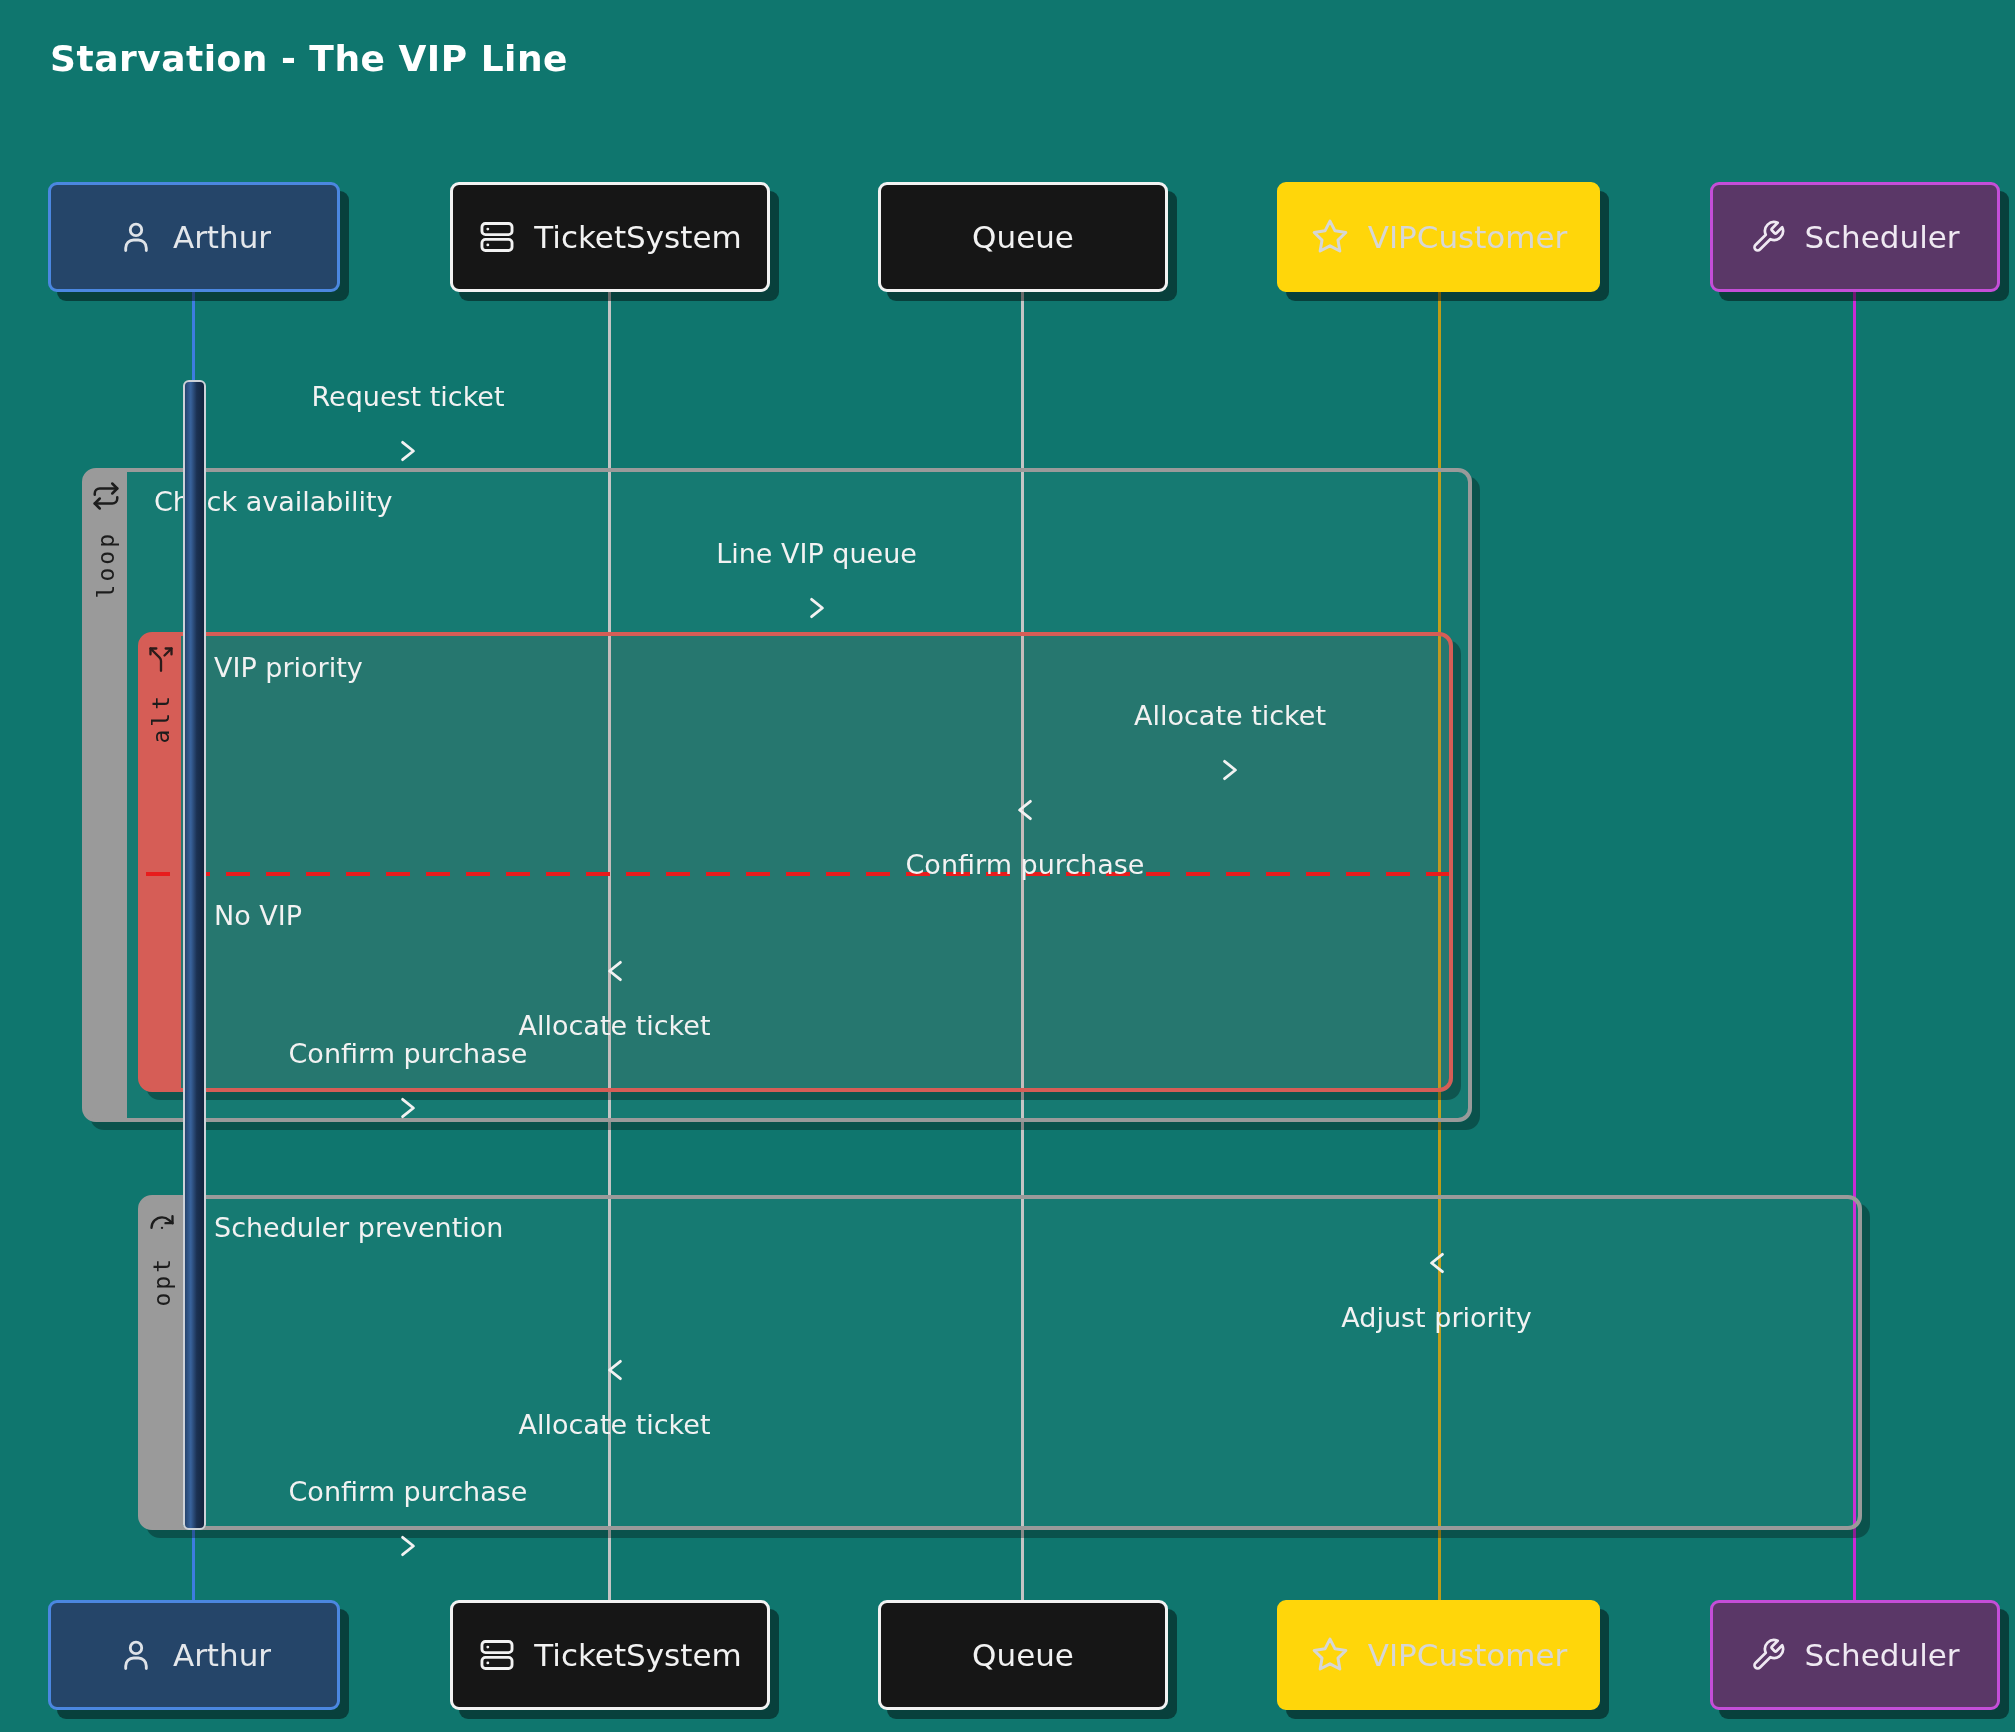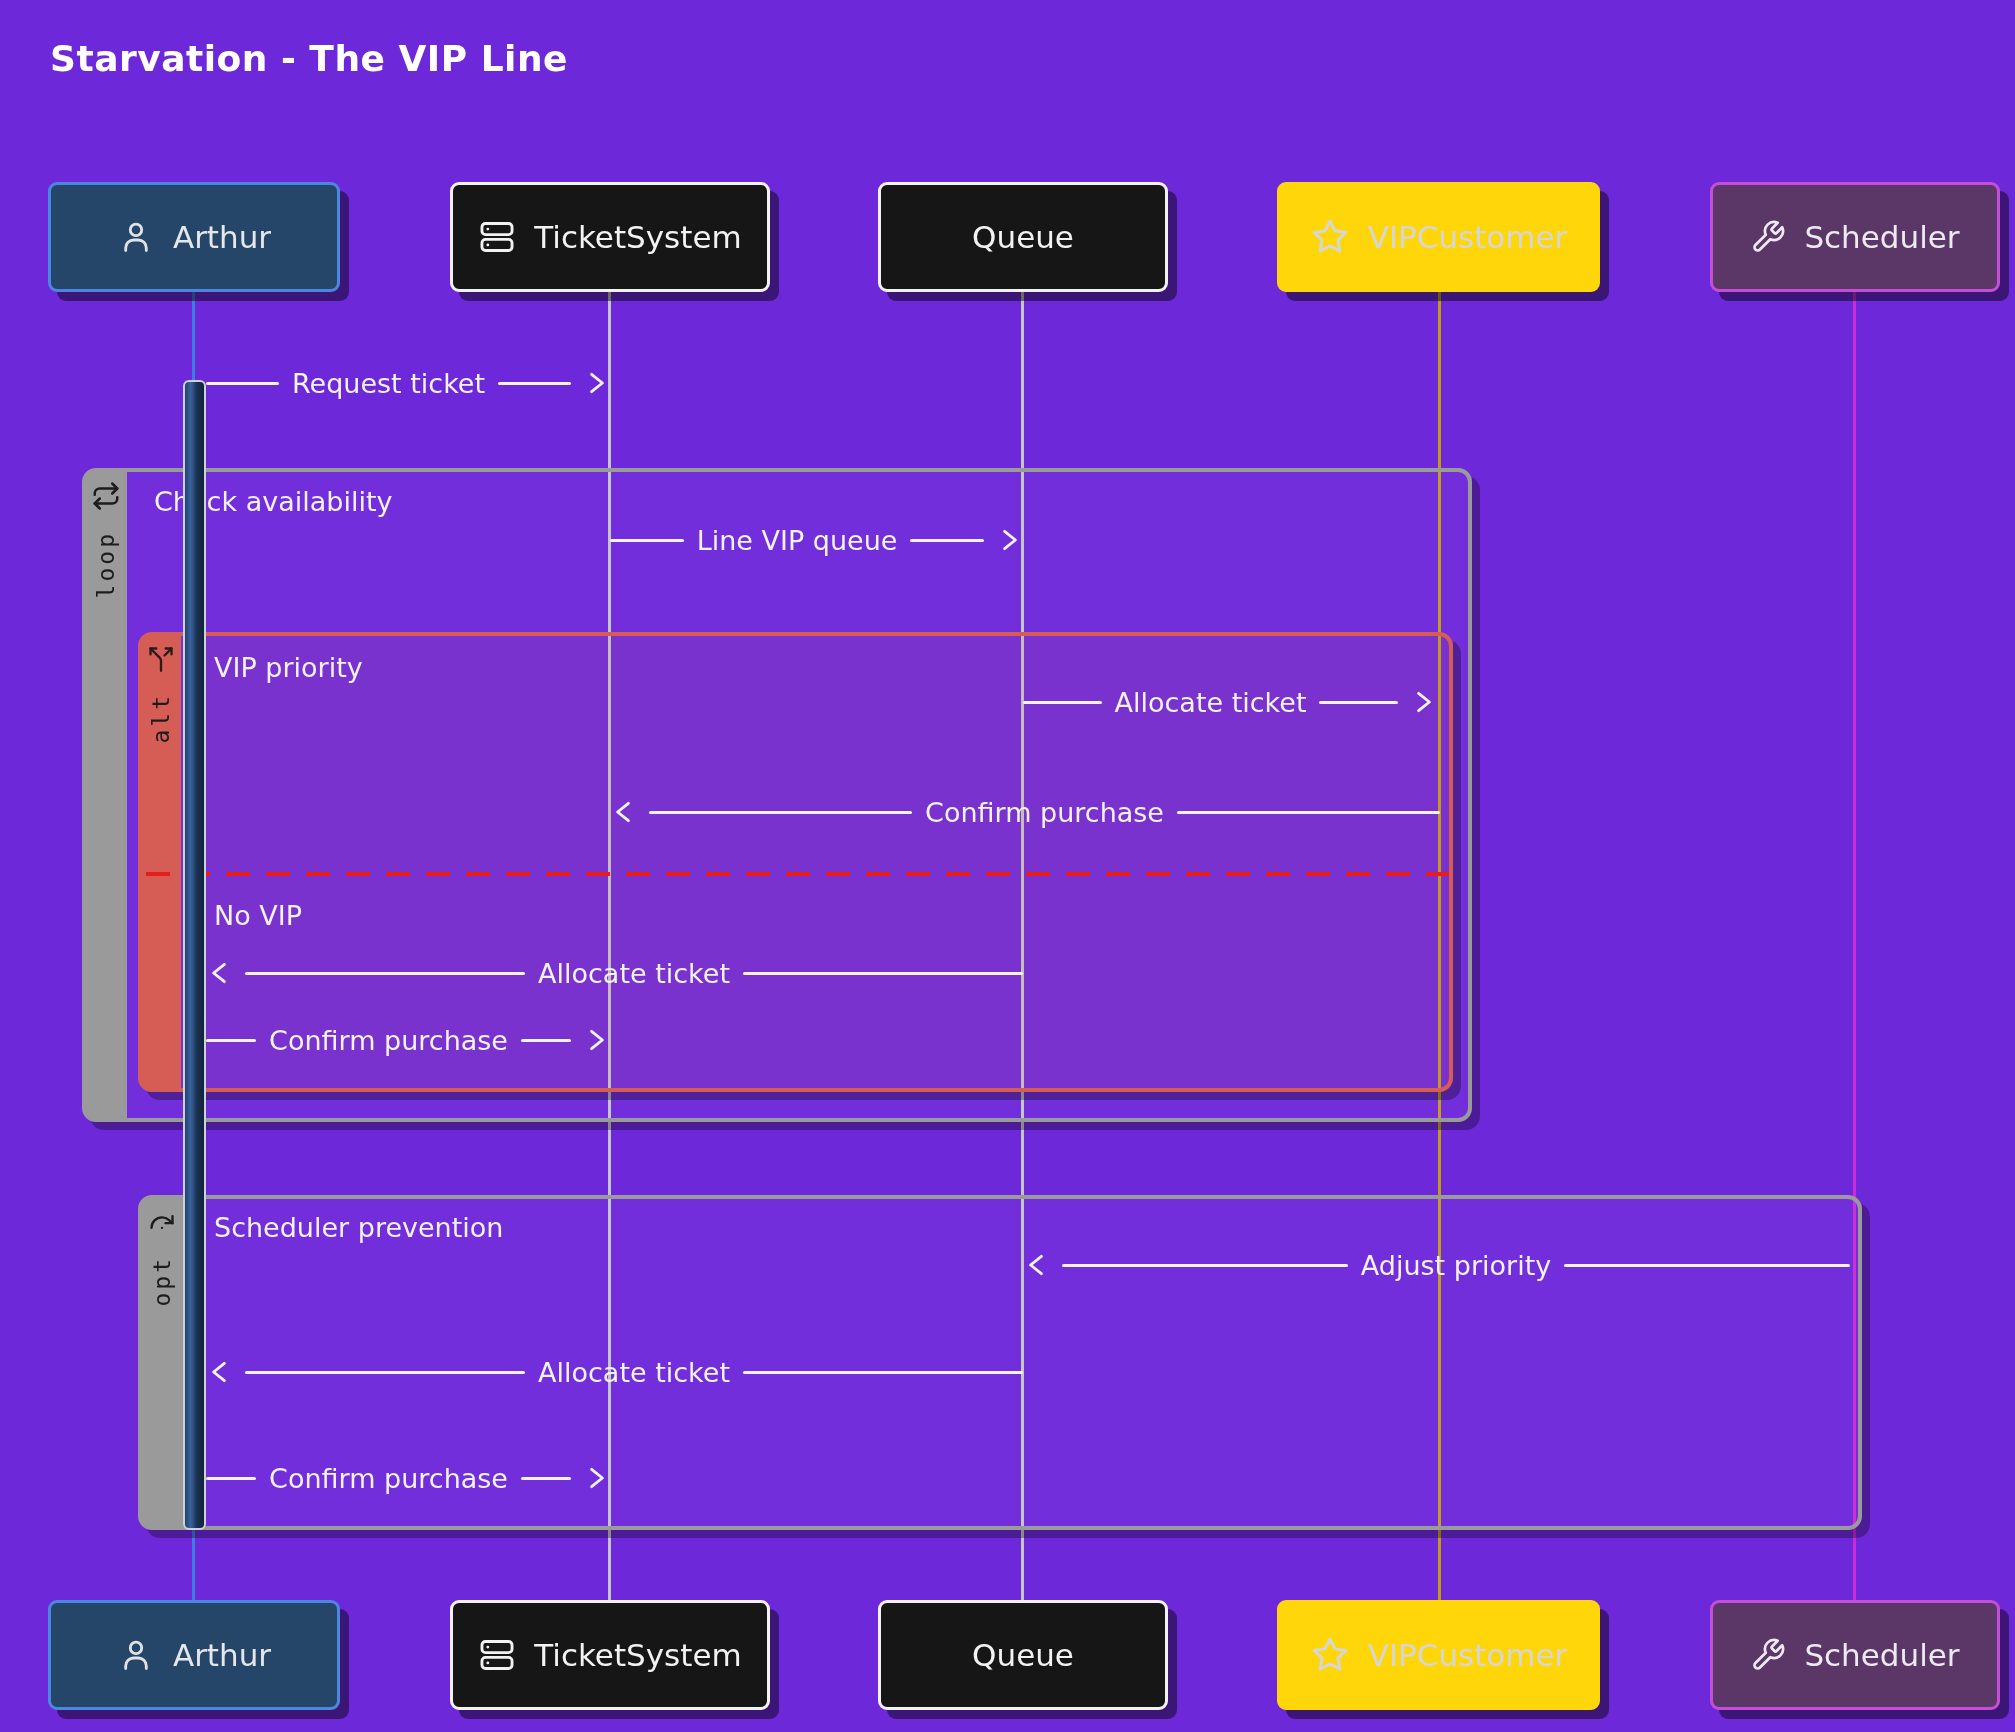--- a/index.html
+++ b/index.html
@@ -1,18 +1,18 @@
 <!DOCTYPE html>
 <html><head>
 <meta charset="utf-8">
 <style>
   html,body{margin:0;padding:0;background:#191919;}
   #canvas{
     position:relative; width:2015px; height:1732px; overflow:hidden;
-    background:#6d28d9;
+    background:#0f766e;
     font-family:"DejaVu Sans","Liberation Sans",sans-serif;
     color:#f2f2f2;
   }
   .title{
     position:absolute; left:50px; top:38px;
     font-size:36px; font-weight:bold; color:#ffffff; letter-spacing:0.5px;
   }
   
   .lifeline{position:absolute; top:292px; height:1308px; width:3px;}
   
@@ -55,21 +55,21 @@
   }
   
   .activation{
     position:absolute; left:183px; top:380px; width:23px; height:1150px;
     box-sizing:border-box; border:2.5px solid #cdd2d8; border-radius:6px;
     background:linear-gradient(90deg,#24436e 0%,#39639c 30%,#1b3152 62%,#12233c 100%);
   }
   
   .msg{
     position:absolute; height:30px; display:flex; align-items:center; gap:13px;
-    font-size:27px; color:#f2f2f2;
+    font-size:27px; color:#f2f2f2;flex-direction:column;
   }
   .msg .mline{flex:1; height:3px; background:#f2f2f2; border-radius:2px;}
   .msg .mtext{white-space:nowrap;}
   .msg svg{flex:0 0 auto;}
   svg.stroke{fill:none; stroke-linecap:round; stroke-linejoin:round;}
 </style>
 </head>
 <body>
 
 <div id="canvas">

